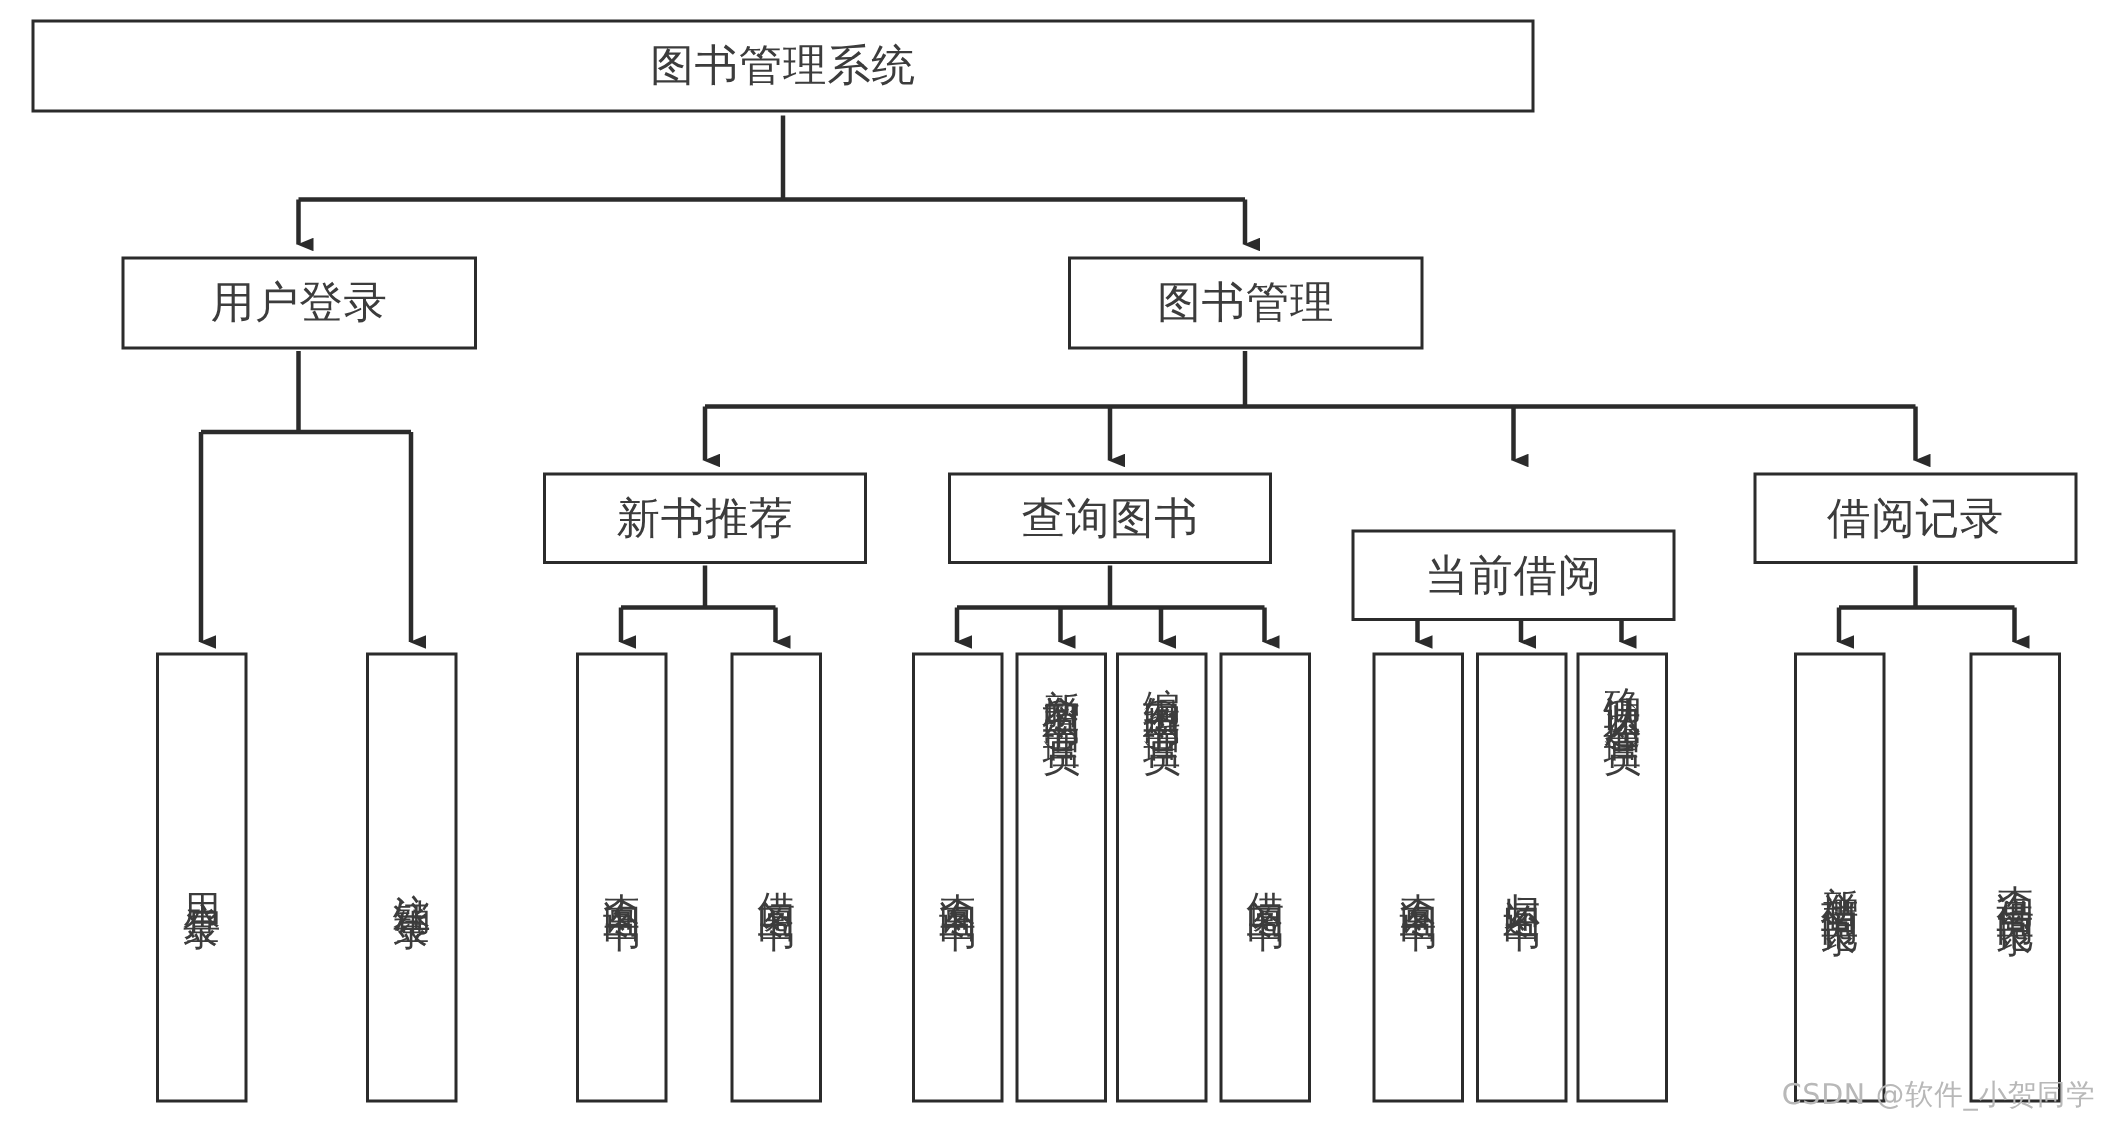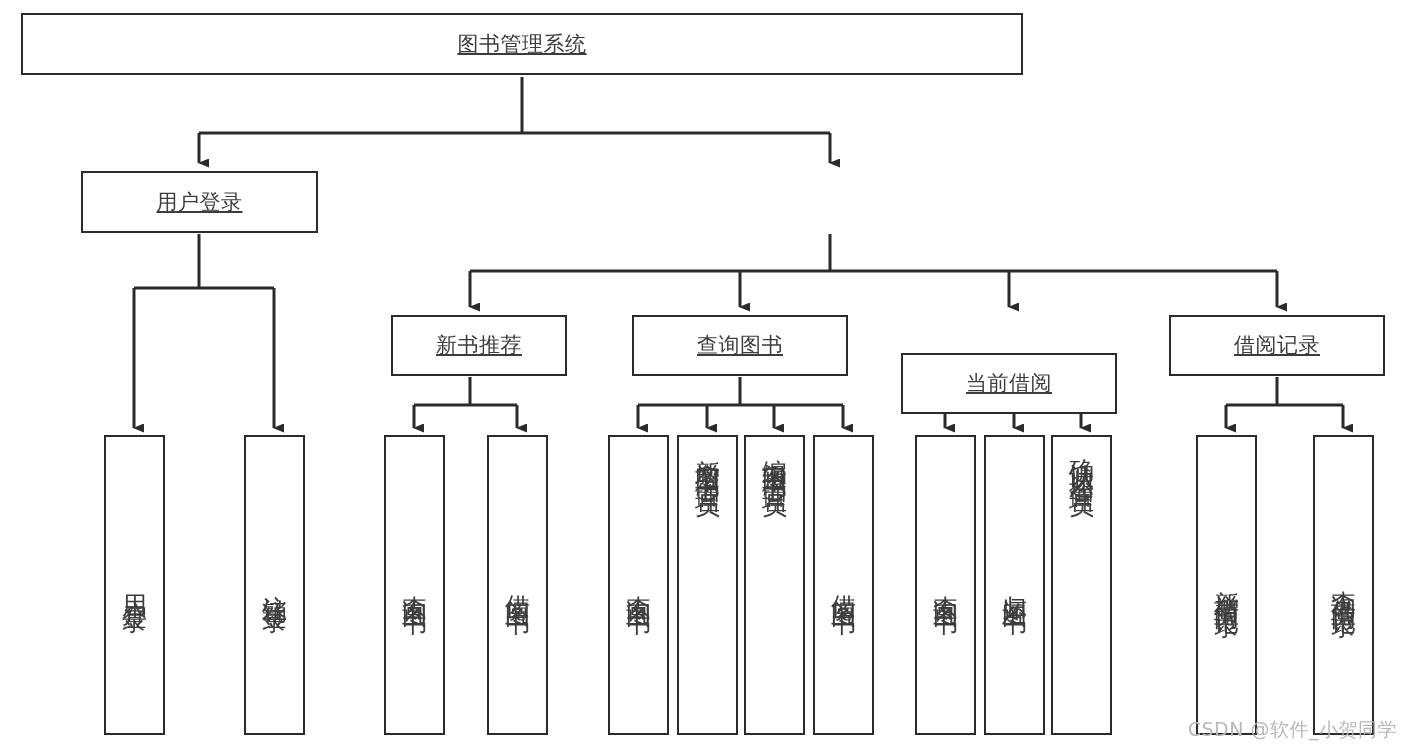--- a/index.html
+++ b/index.html
@@ -37,22 +37,21 @@
     overflow: hidden;
   }
   .node .lbl {
     color: #3c3c3c;
     letter-spacing: 0.5px;
     white-space: nowrap;
     line-height: 1.15;
   }
   
   .node.h .lbl {
-    font-size: 21px;
-    text-decoration: underline;
+    font-size: 29px;
   }
   
   .node.v {
     align-items: center;
     justify-content: center;
   }
   .node.v .lbl {
     writing-mode: vertical-rl;
     text-orientation: upright;
     font-size: 25px;
@@ -132,22 +131,25 @@
     </g>
   </svg>
 
   <div class="node h" style="left:21px; top:13px; width:1002px; height:62px;">
     <span class="lbl">图书管理系统</span>
   </div>
 
   <div class="node h" style="left:81px; top:171px; width:237px; height:62px;">
     <span class="lbl">用户登录</span>
   </div>
-
-  <div class="node h" style="left:362px; top:315px; width:176px; height:61px;margin-left:29px;">
+  <div class="node h" style="left:712px; top:171px; width:237px; height:62px;">
+    <span class="lbl">图书管理</span>
+  </div>
+
+  <div class="node h" style="left:362px; top:315px; width:216px; height:61px;">
     <span class="lbl">新书推荐</span>
   </div>
   <div class="node h" style="left:632px; top:315px; width:216px; height:61px;">
     <span class="lbl">查询图书</span>
   </div>
   <div class="node h" style="left:901px; top:315px; width:216px; height:61px;margin-top:38px;">
     <span class="lbl">当前借阅</span>
   </div>
   <div class="node h" style="left:1169px; top:315px; width:216px; height:61px;">
     <span class="lbl">借阅记录</span>

